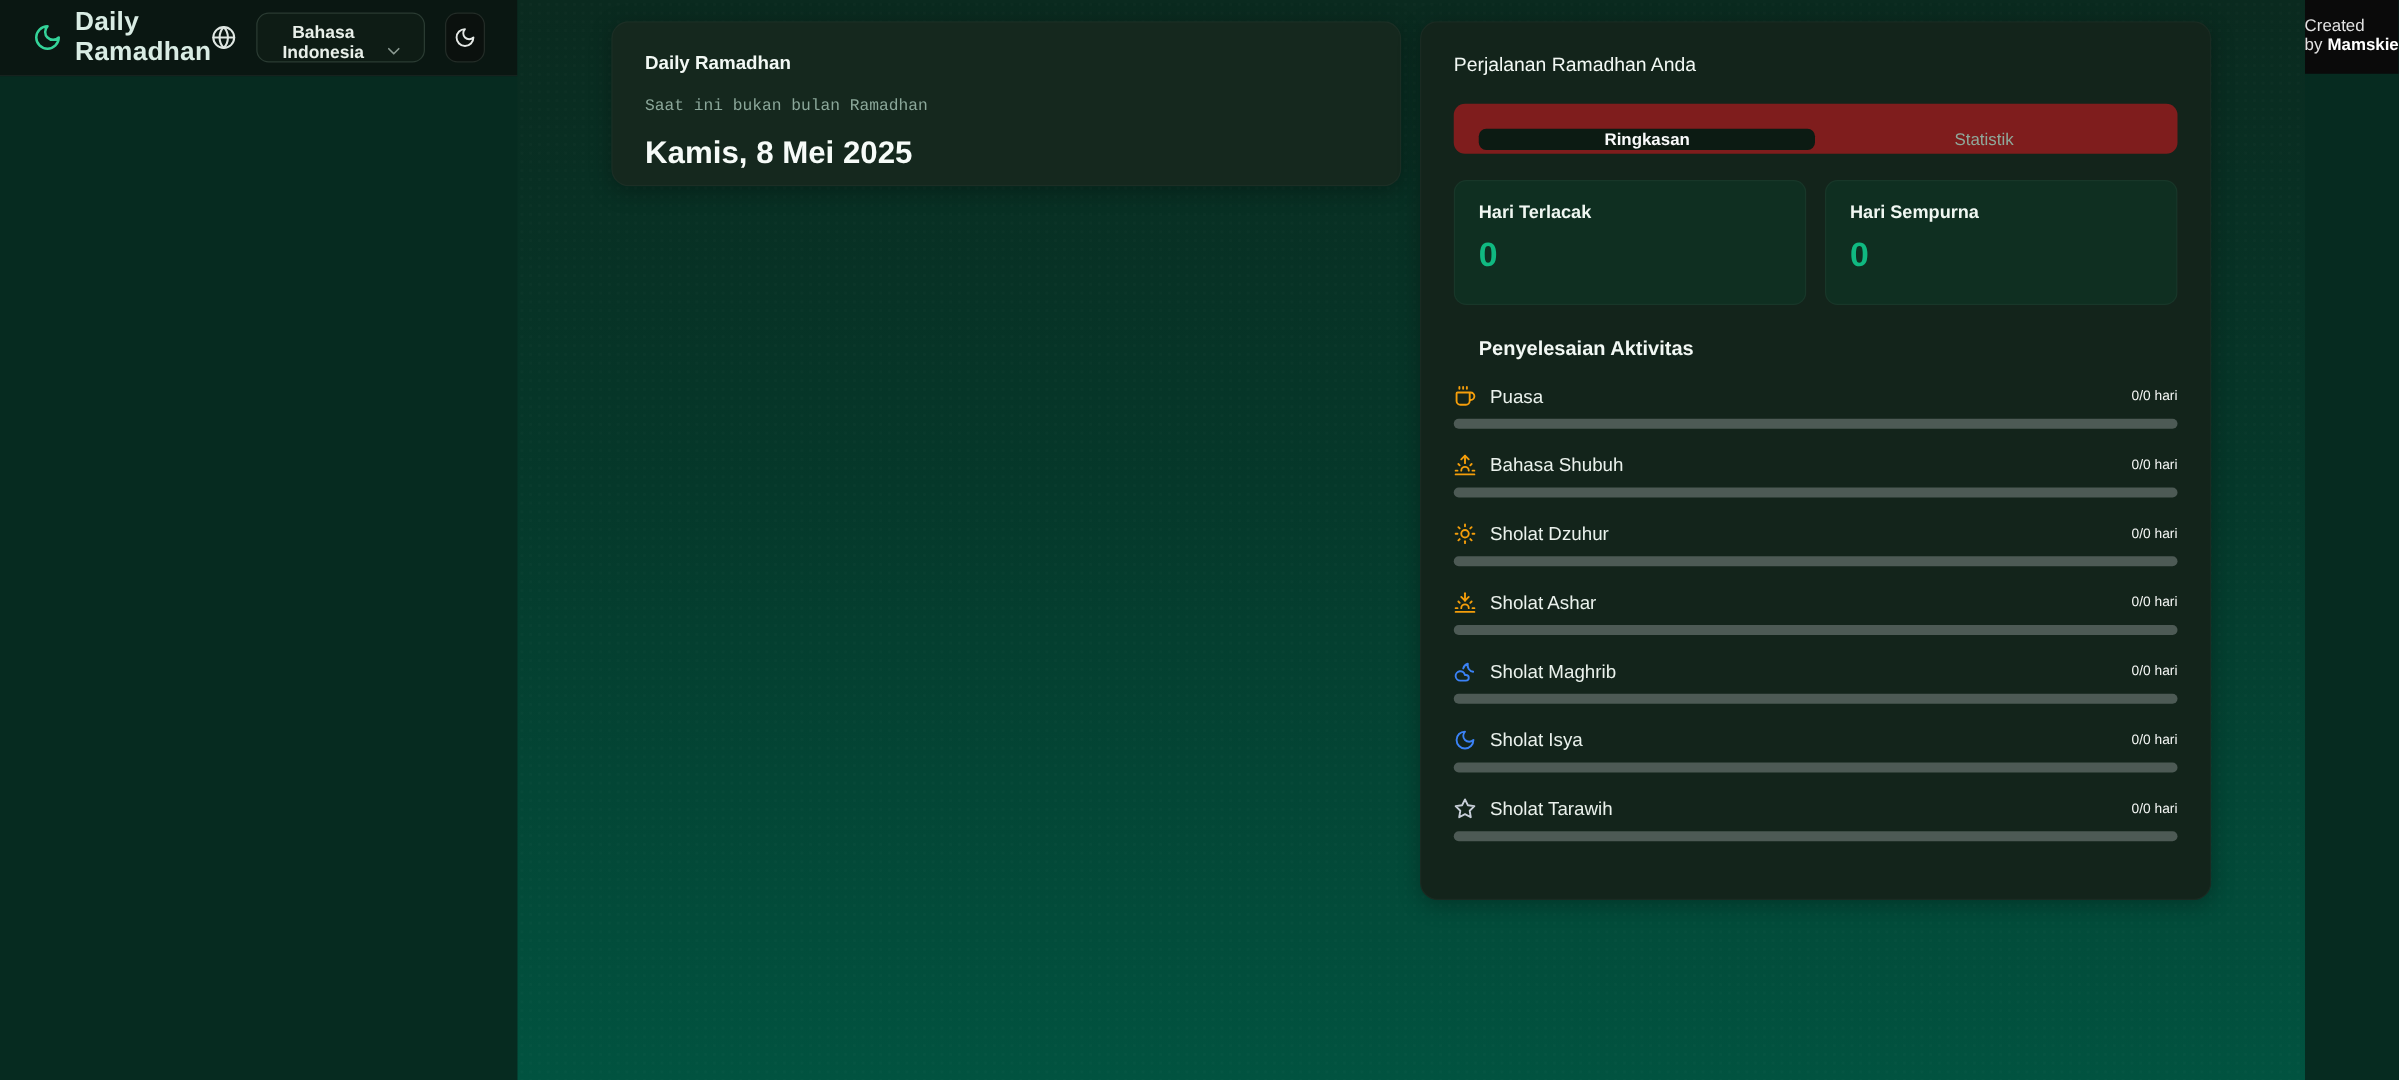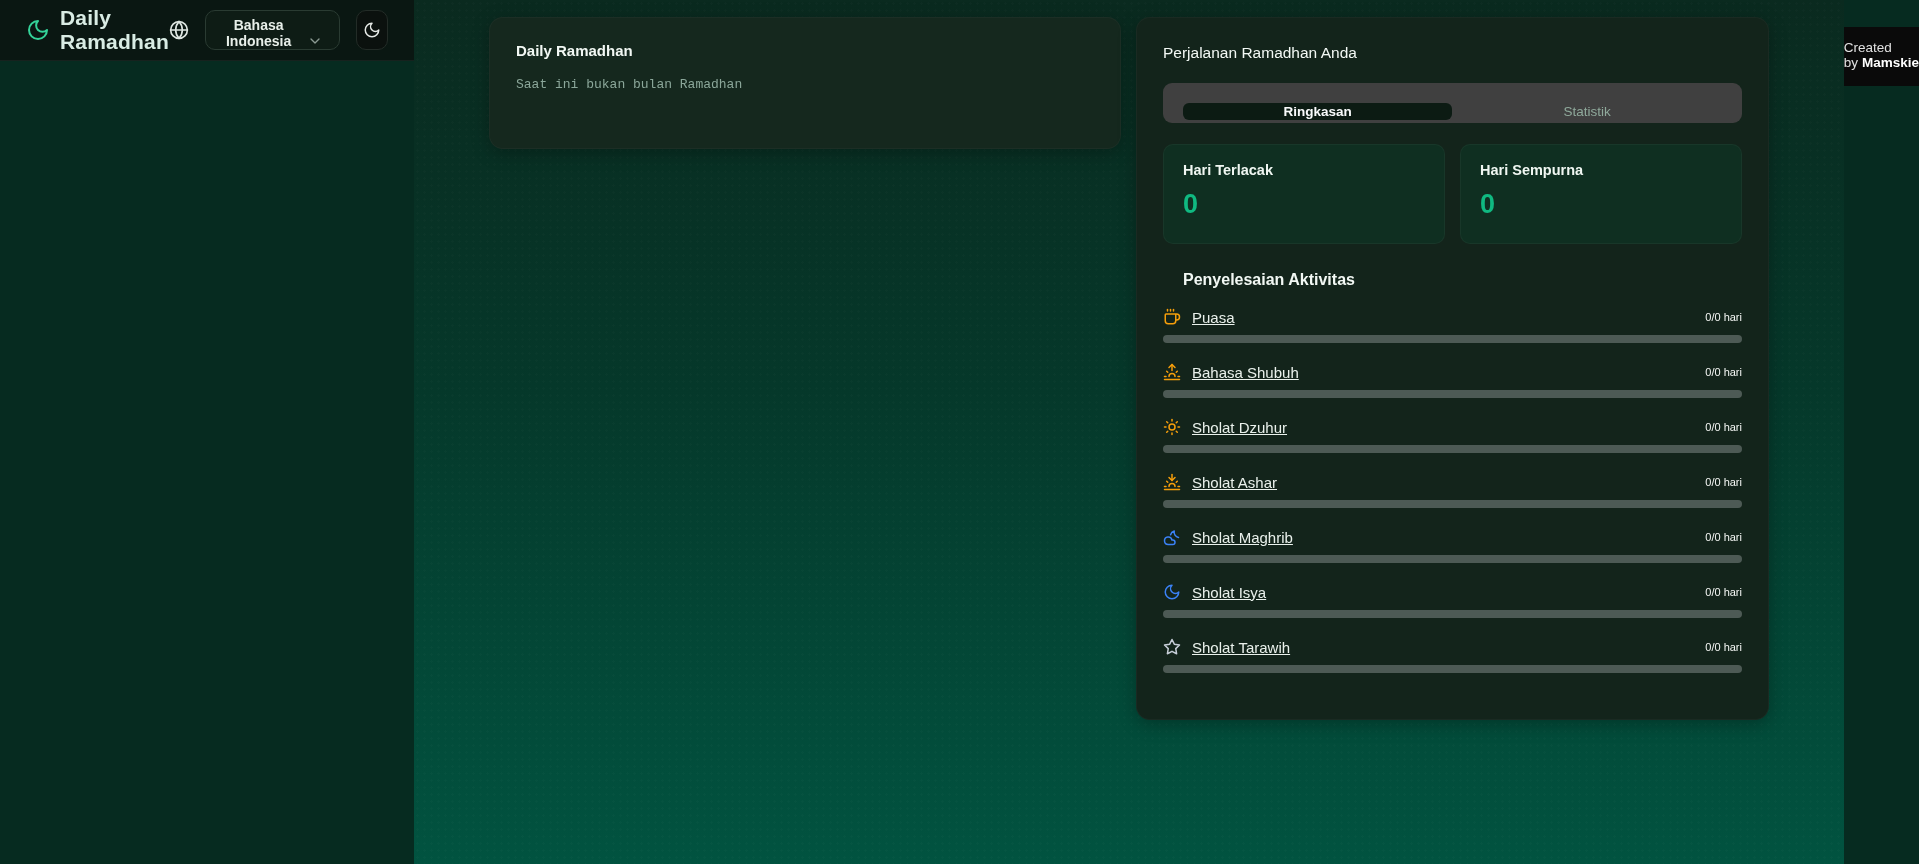--- a/index.html
+++ b/index.html
@@ -65,21 +65,21 @@
   .date-card{padding:24px 26px;height:132px;}
   .date-card .title{font-size:15px;font-weight:bold;color:#f2f8f4;}
   .date-card .subtitle{font-size:13px;color:var(--muted);margin-top:18px;font-family:Liberation Mono, monospace;}
   .date-card .date{font-size:25px;font-weight:bold;color:#f6fbf8;margin-top:16px;}
 
   
   .journey-card{padding:26px;background:#13241b;}
   .journey-title{font-size:15.5px;font-weight:normal;color:#f2f8f4;}
 
   .tabs{
-    margin-top:21px;background:#404040;border-radius:9px;padding:20px;
+    margin-top:21px;background:#7f1d1d;border-radius:9px;padding:20px;
     display:grid;grid-template-columns:1fr 1fr;height:35px;
   }
   .tab{
     display:flex;align-items:center;justify-content:center;border-radius:6px;
     font-size:13.5px;color:#8fa99b;cursor:pointer;background:transparent;border:none;
     font-family:"Liberation Sans", sans-serif;
   }
   .tab.active{background:#0c1b13;color:#f9fafb;font-weight:bold;}
 
   .stats{margin-top:21px;display:grid;grid-template-columns:1fr 1fr;gap:15px;}
@@ -91,32 +91,32 @@
   .stat-value{font-size:27px;font-weight:bold;color:var(--accent);margin-top:11px;}
 
   .activities-heading{margin-top:27px;font-size:16px;font-weight:bold;color:#f2f8f4;padding-left:20px;}
   .activities{margin-top:19px;}
   .activity{margin-bottom:20px;}
   .activity-top{display:flex;align-items:center;gap:11px;}
   .activity-icon{display:flex;flex:0 0 auto;}
   .activity-icon.amber{color:var(--amber);}
   .activity-icon.blue{color:var(--blue);}
   .activity-icon.star{color:var(--star);}
-  .activity-label{font-size:15px;color:#eaf1ec;text-decoration:underline;}
+  .activity-label{font-size:15px;color:#eaf1ec;}
   .activity-count{margin-left:auto;font-size:11px;font-weight:normal;color:#f5f7f5;}
   .progress-track{
     margin-top:9px;height:8px;border-radius:99px;background:#4d5a55;overflow:hidden;
   }
   .progress-fill{height:100%;border-radius:99px;background:var(--accent);width:0%;}
 
   
   .footer{
     height:59px;flex:0 0 59px;background:#0a0a0a;
     display:flex;justify-content:center;padding-top:13px;
-    font-size:13.5px;color:#e2e2e2;margin-top:27px;
+    font-size:13.5px;color:#e2e2e2;
   }
   .footer b{color:#ffffff;margin-left:4px;}
   svg{display:block;}
 </style>
 </head>
 <body>
 
 <div class="app">
 
   <div class="header">
@@ -153,20 +153,21 @@
       </button>
     </div>
   </div>
 
   <div class="main">
     <div class="content">
 
       <div class="card date-card">
         <div class="title">Daily Ramadhan</div>
         <div class="subtitle">Saat ini bukan bulan Ramadhan</div>
+        <div class="date">Kamis, 8 Mei 2025</div>
       </div>
 
       <div class="card journey-card">
         <div class="journey-title">Perjalanan Ramadhan Anda</div>
 
         <div class="tabs">
           <button class="tab active">Ringkasan</button>
           <button class="tab">Statistik</button>
         </div>
 

